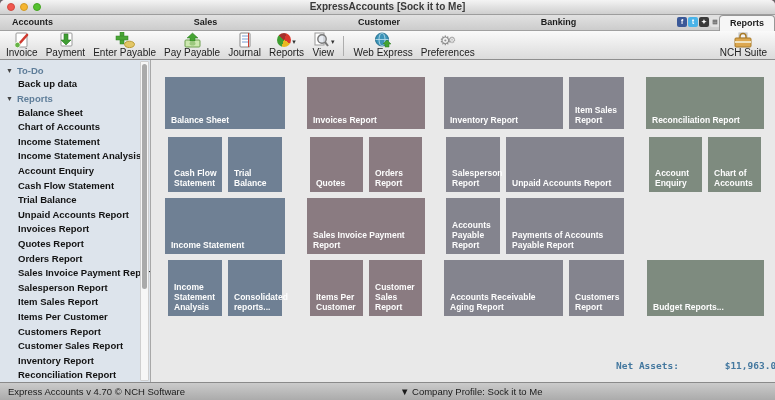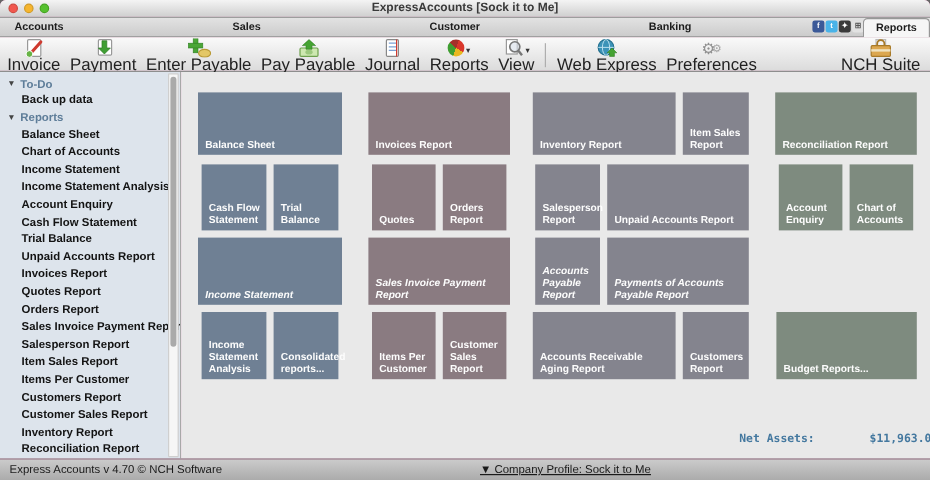--- a/index.html
+++ b/index.html
@@ -33,21 +33,21 @@
   .si-3 { background:#e2e2e2; color:#555; } .si-4 { background:linear-gradient(135deg,#6fa32c 40%,#e8c420 40% 60%,#cf3b30 60%); }
   .si-5 { background:#e5731f; } .si-6 { background:#0077b5; font-size:6px; }
   .si-7 { background:#cc2a1e; border-radius:50%; margin-left:3px; }
 
   
   .toolbar { height:29px; background:linear-gradient(#fafafa,#dbdbdb);
              border-bottom:1px solid #8e8e8e; display:flex; align-items:stretch; padding:1px 4px 0 2px; }
   .tbtn { display:flex; flex-direction:column; align-items:center; justify-content:flex-end;
           padding:0 4px 1px 4px; }
   .ticon { height:16px; display:flex; align-items:center; }
-  .tlabel { font-size:14px; color:#222; line-height:10px; white-space:nowrap; }
+  .tlabel { font-size:10px; color:#222; line-height:10px; white-space:nowrap; }
   .dd { font-size:7px; color:#333; margin-left:1px; align-self:flex-end; padding-bottom:2px; }
   .tb-sep { width:1px; background:#aeaeae; margin:4px 5px 3px 5px; }
   .tb-spacer { flex:1; }
   .pie { width:14px; height:14px; border-radius:50%;
          background:conic-gradient(from 20deg,#d9372b 0 100deg,#e8b820 100deg 180deg,#3f9e31 180deg 290deg,#a5302a 290deg 360deg); }
   .gears { color:#8f8f8f; font-size:13px; line-height:13px; }
   .gears .g2s { font-size:9px; color:#a3a3a3; margin-left:-3px; }
 
   
   .bodyrow { display:flex; height:322px; }
@@ -64,21 +64,21 @@
               background:#aaaaaa; border-radius:3px; }
 
   .main { flex:1; position:relative; background:#e9e9e9; }
 
   
   .tgroup { position:absolute; top:17px; height:239px; }
   .g1 { left:14px;  width:120px; } .g2 { left:156px; width:118px; }
   .g3 { left:293px; width:180px; } .g4 { left:495px; width:118px; }
   .trow { position:absolute; left:0; right:0; display:flex; gap:6px; }
   .r1 { top:0;     height:52px; } .r2 { top:60px;  height:55px; }
-  .r3 { top:121px; height:56px;font-style:italic; } .r4 { top:183px; height:56px; }
+  .r3 { top:121px; height:56px; } .r4 { top:183px; height:56px; }
   .trow.inset { padding:0 3px; }
   .tile { position:relative; flex:1; }
   .g1 .tile { background:#6f8094; } .g2 .tile { background:#8a7b81; }
   .g3 .tile { background:#84848e; } .g4 .tile { background:#7e8b7f; }
   .g3 .r1 .tile:first-child { flex:0 0 119px; }
   .g3 .r2 { padding-left:2px; } .g3 .r2 .tile:first-child { flex:0 0 54px; }
   .g3 .r3 { padding-left:2px; } .g3 .r3 .tile:first-child { flex:0 0 54px; }
   .g3 .r4 .tile:first-child { flex:0 0 119px; }
   .g4 .r4 { padding-left:1px; }
   .tlab { position:absolute; left:6px; right:3px; bottom:4px;
@@ -86,21 +86,21 @@
 
   
   .summary { position:absolute; left:465px; top:273px; font-family:"DejaVu Sans Mono", monospace;
              font-size:9.5px; font-weight:bold; color:#44789f; white-space:pre; line-height:13px; }
 
   
   .statusbar { height:18px; background:linear-gradient(#cbcbcb,#ababab);
                border-top:1px solid #8a8a8a; position:relative;
                font-size:9.5px; color:#1a1a1a; }
   .st-left { position:absolute; left:8px; top:3px; }
-  .st-center { position:absolute; left:400px; top:3px;text-decoration:underline; }
+  .st-center { position:absolute; left:400px; top:3px; }
 </style>
 </head>
 <body>
 
 <div class="window">
 
   <div class="titlebar">
     <div class="lights">
       <span class="light red"></span>
       <span class="light yellow"></span>

